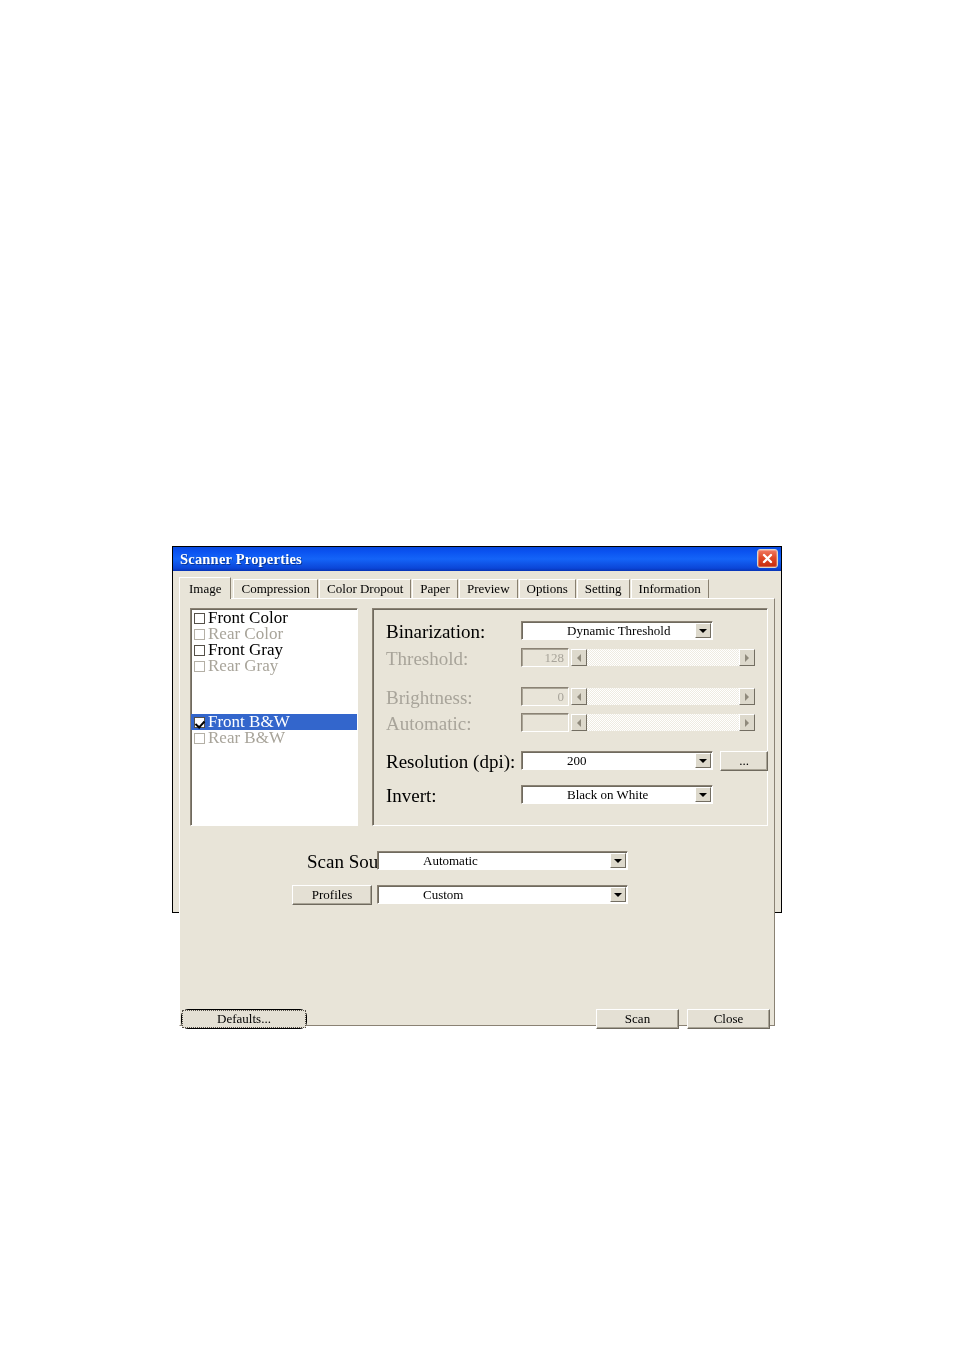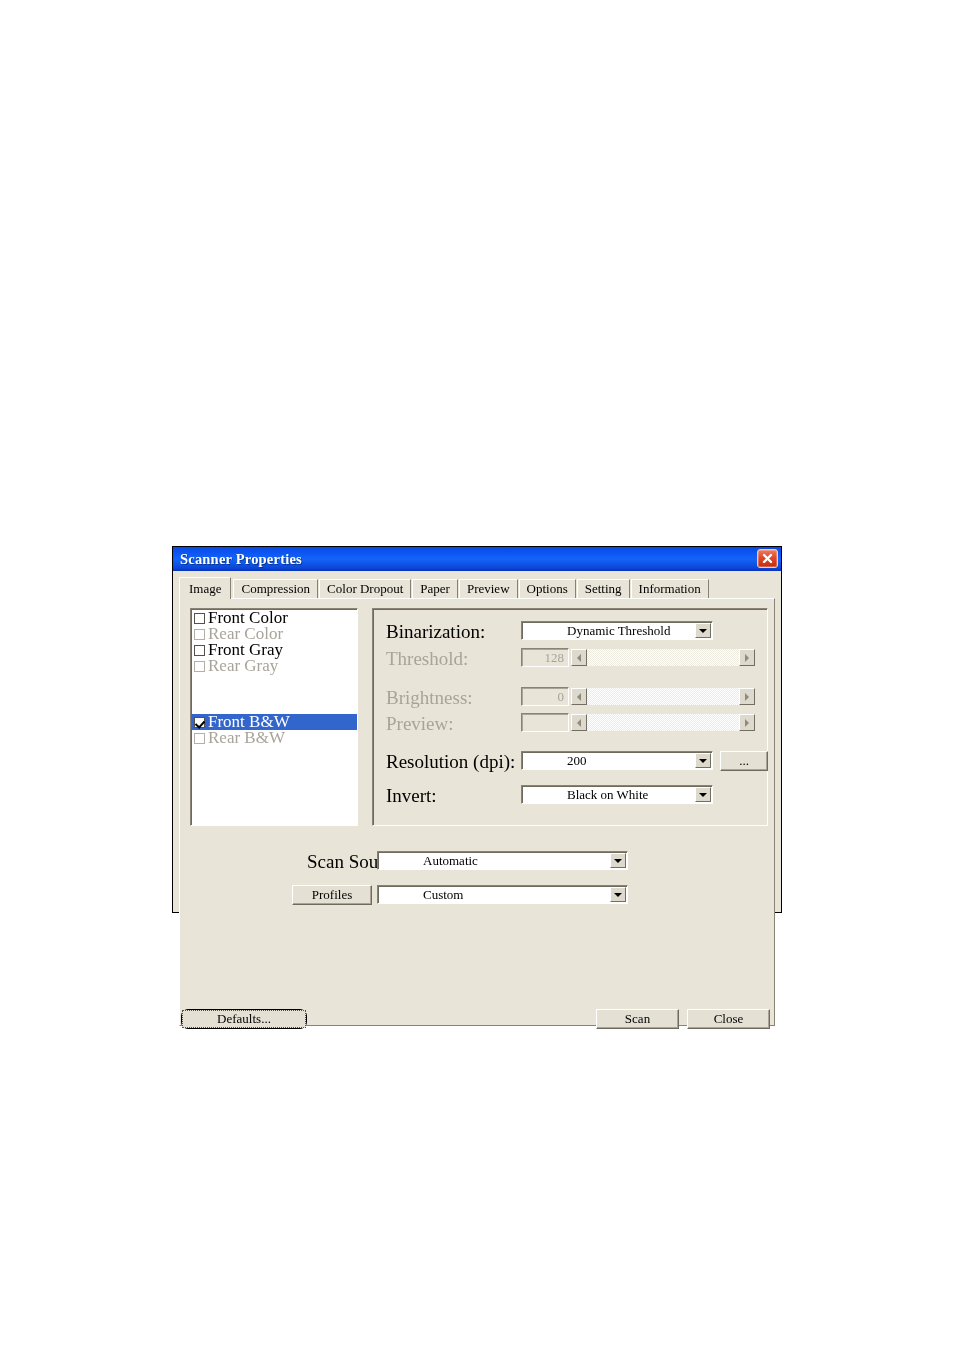--- a/index.html
+++ b/index.html
@@ -418,21 +418,21 @@
         <span class="sl-btn">
             <i class="tri-l"></i>
           </span>
         <span class="sl-track"></span>
         <span class="sl-btn">
             <i class="tri-r"></i>
           </span>
       </div>
 
       <div class="row" style="left:13px; top:105px;">
-        <span class="lbl disabled">Preview:</span>
+        <span class="lbl disabled">Automatic:</span>
       </div>
       <div class="numfield" style="position:absolute; left:148px; top:104px; width:48px;">
         <span></span>
       </div>
       <div class="slider" style="position:absolute; left:198px; top:105px; width:184px;">
         <span class="sl-btn">
             <i class="tri-l"></i>
           </span>
         <span class="sl-track"></span>
         <span class="sl-btn">

